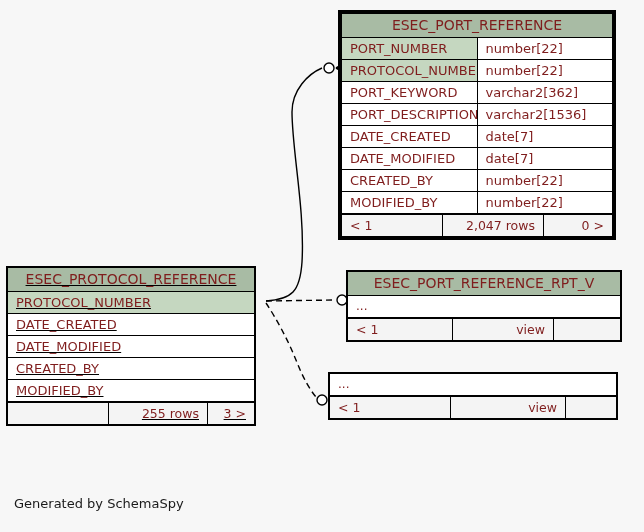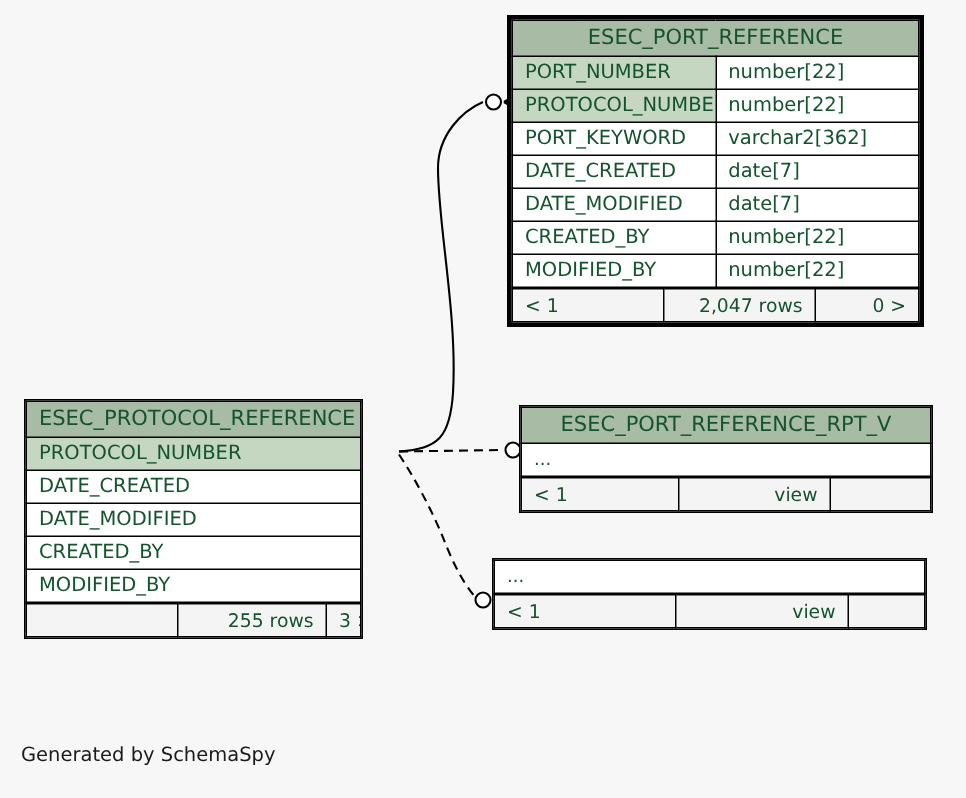--- a/index.html
+++ b/index.html
@@ -47,21 +47,21 @@
     border-collapse: collapse;
     width: 100%;
     table-layout: fixed;
   }
   .entity td {
     border: 1px solid #000000;
     padding: 0 8px;
     font-size: 13px;
     line-height: 21px;
     height: 21px;
-    color: #14532d;
+    color: #7f1d1d;
     white-space: nowrap;
     overflow: hidden;
     background: #ffffff;
   }
   .title-cell {
     background: #a8bba4 !important;
     text-align: center;
     font-size: 14px !important;
     line-height: 23px !important;
     height: 23px !important;
@@ -130,20 +130,24 @@
       </tr>
       <tr>
         <td class="keycol">PROTOCOL_NUMBER</td>
         <td>number[22]</td>
       </tr>
       <tr>
         <td>PORT_KEYWORD</td>
         <td>varchar2[362]</td>
       </tr>
       <tr>
+        <td>PORT_DESCRIPTION</td>
+        <td>varchar2[1536]</td>
+      </tr>
+      <tr>
         <td>DATE_CREATED</td>
         <td>date[7]</td>
       </tr>
       <tr>
         <td>DATE_MODIFIED</td>
         <td>date[7]</td>
       </tr>
       <tr>
         <td>CREATED_BY</td>
         <td>number[22]</td>
@@ -158,21 +162,21 @@
       <tbody>
           <tr>
         <td class="footer-cell fc-left" style="width:84px">&lt; 1</td>
         <td class="footer-cell fc-mid" style="width:84px">2,047 rows</td>
         <td class="footer-cell fc-right">0 &gt;</td>
       </tr>
     </tbody>
       </table>
   </div>
 
-  <div class="entity thin" style="left:16px; top:266px; width:226px;">
+  <div class="entity thin" style="left:6px; top:266px; width:250px;text-decoration:underline;">
     <table>
       <tbody>
           <tr>
         <td class="title-cell">ESEC_PROTOCOL_REFERENCE</td>
       </tr>
       <tr>
         <td class="keycol">PROTOCOL_NUMBER</td>
       </tr>
       <tr>
         <td>DATE_CREATED</td>

